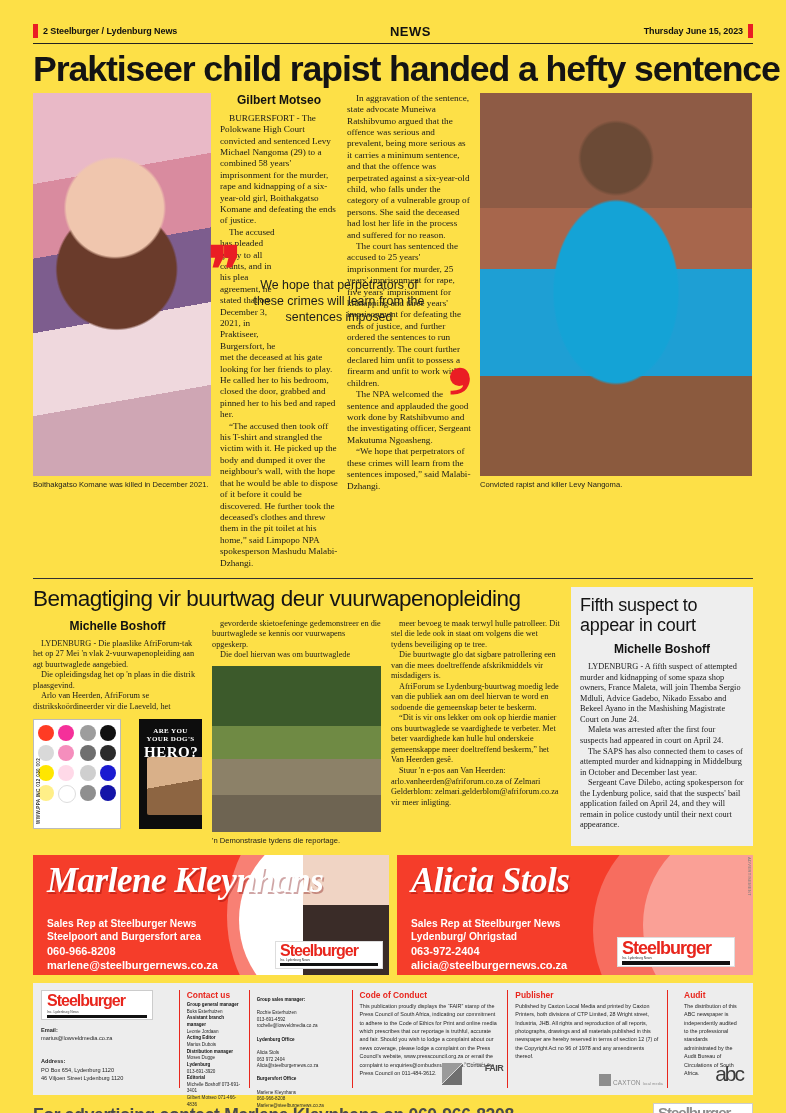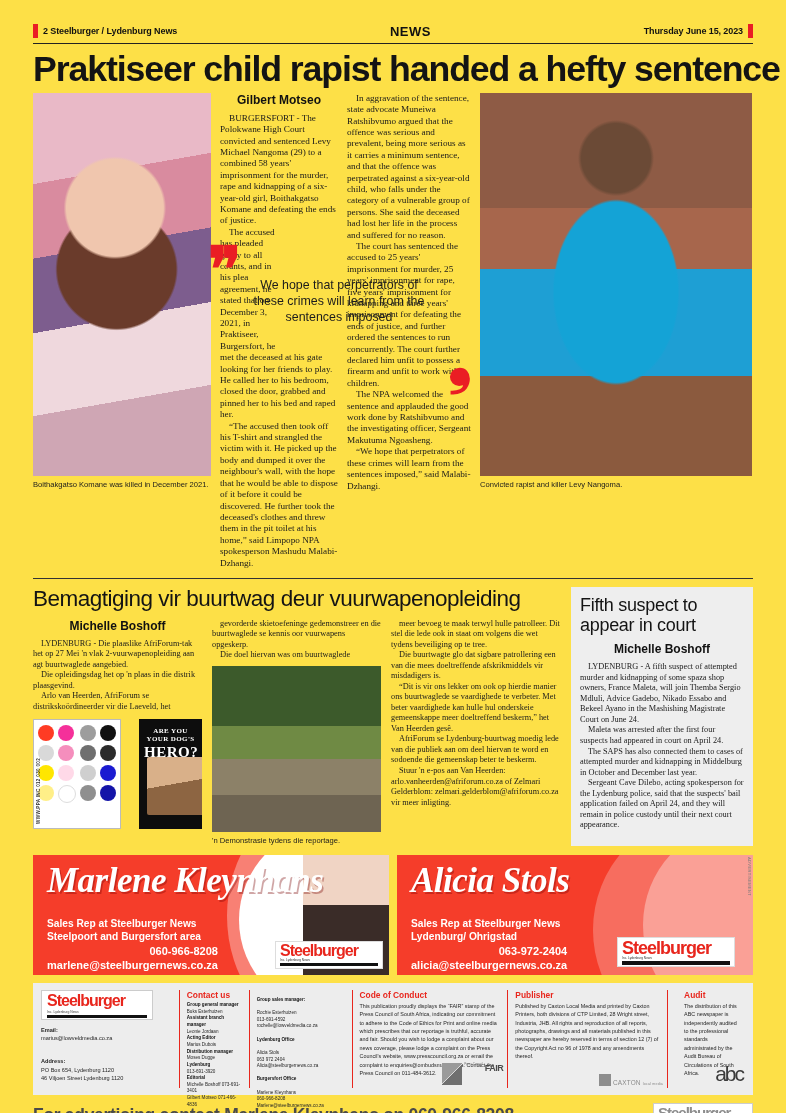--- a/index.html
+++ b/index.html
@@ -95,21 +95,21 @@
   .banner{width:356px;height:120px;position:relative;overflow:hidden;background:#f53d2a;}
   .banner .swoosh{position:absolute;right:-40px;top:-30px;width:190px;height:190px;
     background:#ffffff;border-radius:50%;}
   .banner .swoosh2{position:absolute;right:-18px;top:-54px;width:180px;height:230px;
     background:rgba(255,255,255,.35);border-radius:50%;}
   .banner .name{position:absolute;left:14px;top:6px;font-family:"Liberation Serif",serif;
     font-style:italic;font-weight:700;font-size:35px;color:#fff;letter-spacing:-.5px;
     text-shadow:1.5px 2px 0 rgba(120,0,0,.35);}
   .banner .lines{position:absolute;left:14px;top:62px;font-family:"Liberation Sans",sans-serif;
     font-size:10.2px;font-weight:700;color:#fff;line-height:1.32;}
-  .banner .lines .big{font-size:11px;text-align:right;}
+  .banner .lines .big{font-size:11px;}
   .banner .portrait{position:absolute;right:0;top:0;width:86px;height:120px;}
   .sblogo{position:absolute;background:#fff;border:1px solid #ddd;box-sizing:border-box;}
   .sblogo .sbtext{font-family:"Liberation Sans",sans-serif;font-weight:700;color:#e8261d;
     letter-spacing:-1px;line-height:1;}
   .sblogo .sbsub{font-family:"Liberation Sans",sans-serif;color:#333;line-height:1;}
   .sblogo .sbbar{background:#111;}
   .vertlabel{position:absolute;right:1px;top:2px;writing-mode:vertical-rl;
     font-family:"Liberation Sans",sans-serif;font-size:4px;color:#7a7a7a;letter-spacing:.4px;}
 
   
@@ -286,22 +286,22 @@
             <p>Die doel hiervan was om buurtwaglede</p>
           </div>
           <div class="photo ph-train" style="margin-top:5px"></div>
           <div class="caption">'n Demonstrasie tydens die reportage.</div>
         </div>
 
         <div class="c3">
           <div class="small-txt">
             <p>meer bevoeg te maak terwyl hulle patrolleer. Dit stel die lede ook in staat om volgens die wet tydens beveiliging op te tree.</p>
             <p>Die buurtwagte glo dat sigbare patrollering een van die mees doeltreffende afskrikmiddels vir misdadigers is.</p>
+            <p>AfriForum se Lydenburg-buurtwag moedig lede van die publiek aan om deel hiervan te word en sodoende die gemeenskap beter te beskerm.</p>
             <p>“Dit is vir ons lekker om ook op hierdie manier ons buurtwaglede se vaardighede te verbeter. Met beter vaardighede kan hulle hul onderskeie gemeenskappe meer doeltreffend beskerm,” het Van Heerden gesê.</p>
-            <p>AfriForum se Lydenburg-buurtwag moedig lede van die publiek aan om deel hiervan te word en sodoende die gemeenskap beter te beskerm.</p>
             <p>Stuur 'n e-pos aan Van Heerden: arlo.vanheerden@afriforum.co.za of Zelmari Gelderblom: zelmari.gelderblom@afriforum.co.za vir meer inligting.</p>
           </div>
         </div>
       </div>
     </div>
 
     <div class="sec2-side">
       <div class="head3">Fifth suspect to appear in court</div>
       <div class="byline">Michelle Boshoff</div>
       <div class="small-txt">

